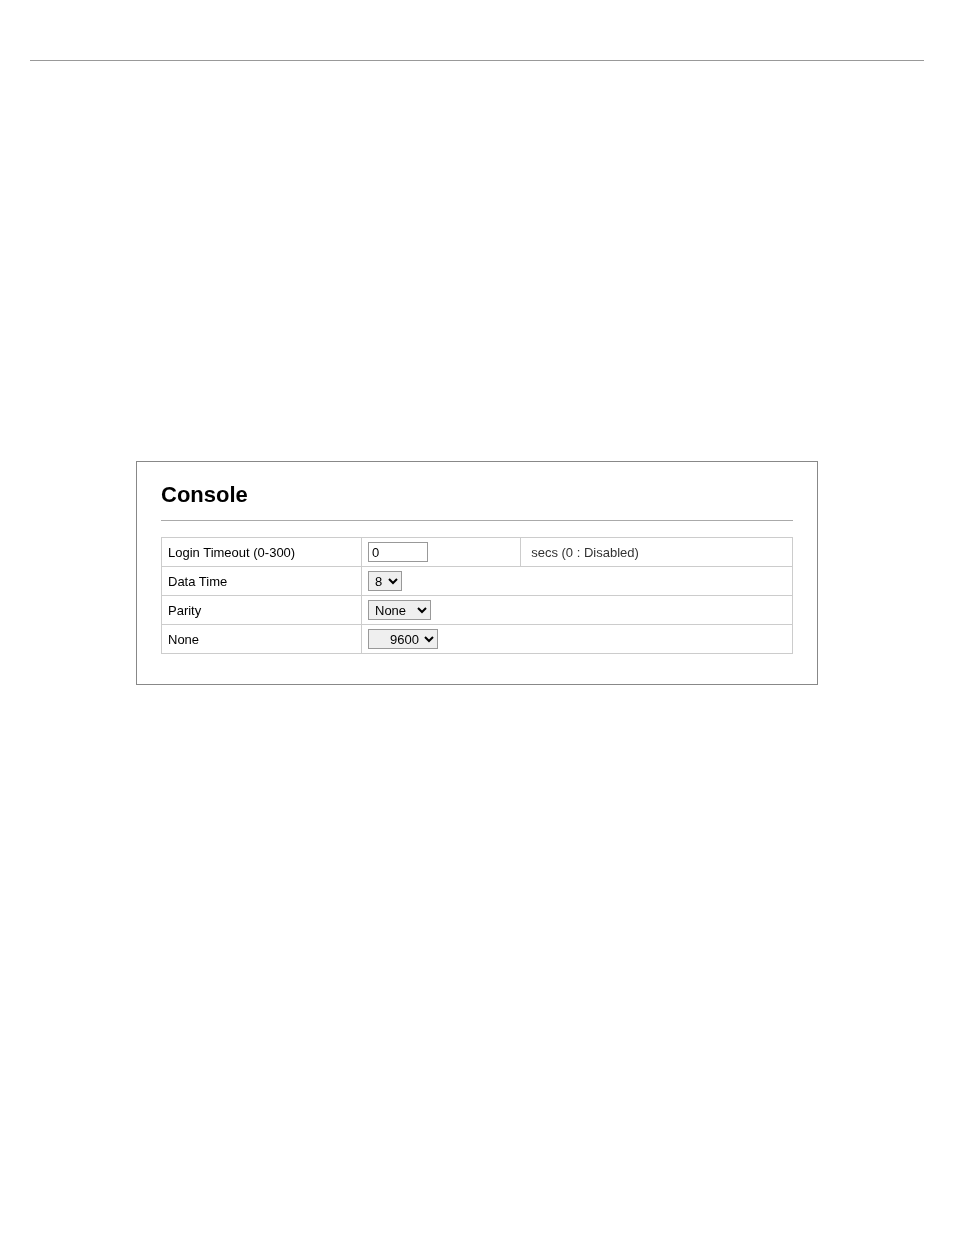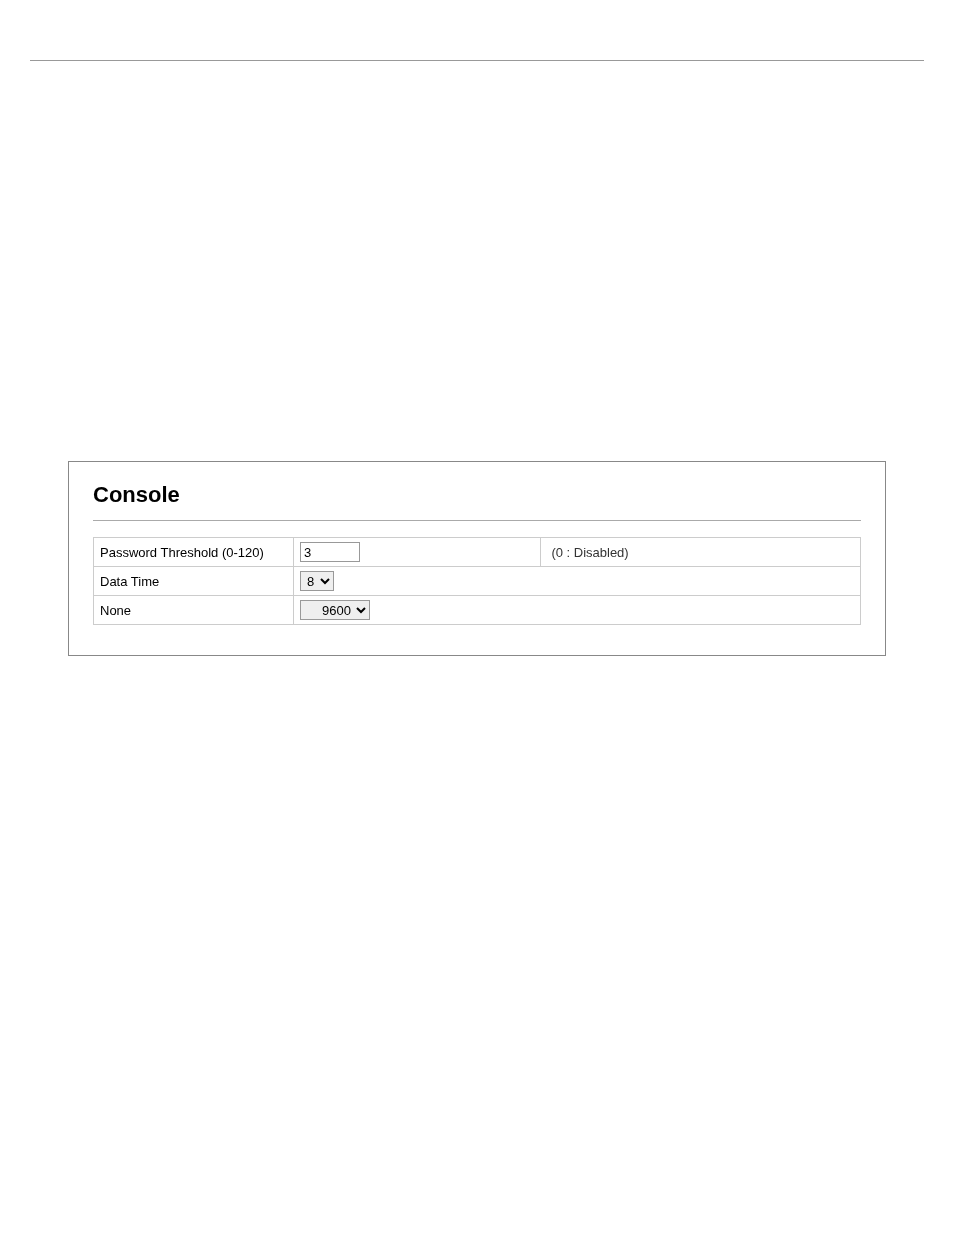--- a/index.html
+++ b/index.html
@@ -34,21 +34,21 @@
     .content-area {
       padding: 400px 30px 0 30px;
       display: flex;
       justify-content: center;
     }
 
     .console-box {
       border: 1px solid #888888;
       background: #ffffff;
       padding: 20px 24px 30px 24px;
-      width: 818px;
+      width: 682px;
     }
 
     .console-title {
       font-size: 22px;
       font-weight: bold;
       color: #000000;
       margin-bottom: 12px;
     }
 
     .console-divider {
@@ -111,45 +111,57 @@
   <hr class="top-divider">
 
   <div class="content-area">
     <div class="console-box">
       <div class="console-title">Console</div>
       <hr class="console-divider">
 
       <table class="form-table">
         <tbody>
 
+          <tr>
+            <td>Login Timeout (0-300)</td>
+            <td>
+              <input class="field-input" type="text" value="0" style="">
+            </td>
+            <td>
+              <span class="hint-text">secs (0 : Disabled)</span>
+            </td>
+          </tr>
 
 
-          <tr>
-            <td>Password Threshold (0-120)</td>
-            <td>
-              <input class="field-input" type="text" value="3" style="">
-            </td>
-            <td>
-              <span class="hint-text">(0 : Disabled)</span>
-            </td>
-          </tr>
 
 
           <tr>
             <td>Data Time</td>
             <td colspan="2">
               <select class="field-select">
                 <option>8</option>
                 <option>7</option>
                 <option>6</option>
                 <option>5</option>
               </select>
             </td>
           </tr>
 
+          <tr>
+            <td>Parity</td>
+            <td colspan="2">
+              <select class="field-select">
+                <option>None</option>
+                <option>Even</option>
+                <option>Odd</option>
+                <option>Mark</option>
+                <option>Space</option>
+              </select>
+            </td>
+          </tr>
 
           <tr>
             <td>None</td>
             <td colspan="2">
               <select class="field-select" style="width:70px;text-align:right;">
                 <option>9600</option>
                 <option>19200</option>
                 <option>38400</option>
                 <option>57600</option>
                 <option>115200</option>

